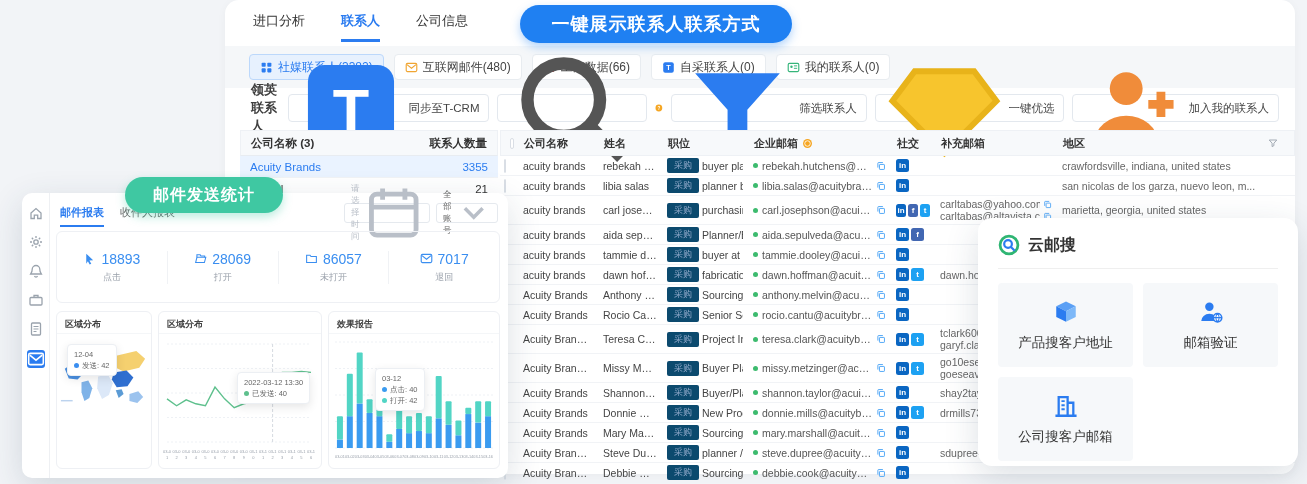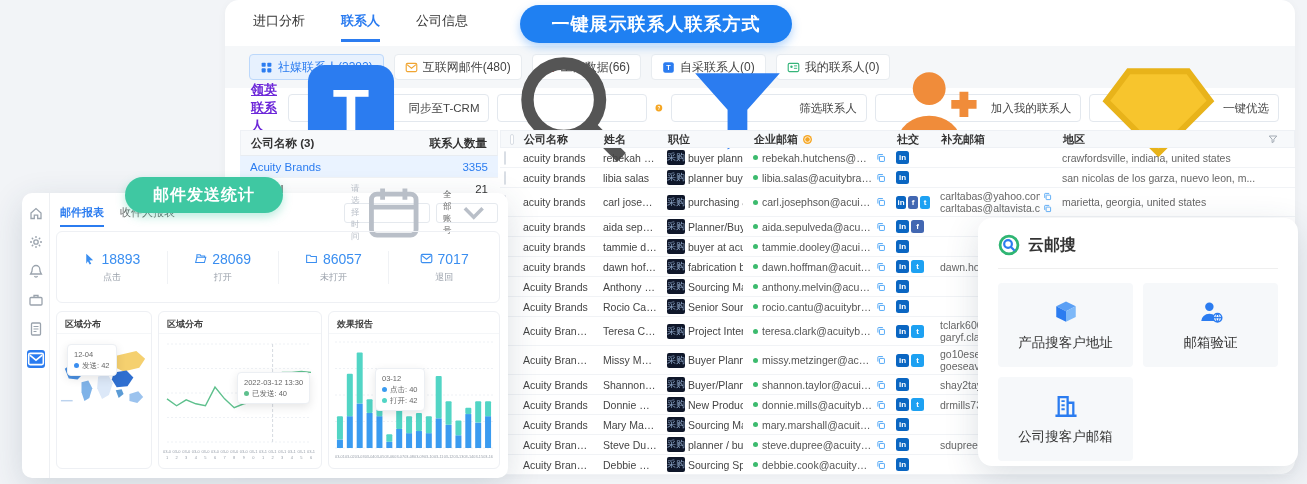--- a/index.html
+++ b/index.html
@@ -21,44 +21,44 @@
   #stats-pill { left:125px; top:177px; width:158px; height:36px; background:#3fc8a2; font-size:16px; letter-spacing:1px; box-shadow:0 4px 10px rgba(63,200,162,.35); z-index:60; }
 
   
   #chip-strip { left:0; top:46px; width:1070px; height:42px; background:#f5f7f9; display:flex; align-items:center; gap:10px; padding:0 24px; }
   .chip { background:#fff; border:1px solid #e8ecf0; border-radius:4px; height:26px; display:flex; align-items:center; gap:5px; padding:0 10px; font-size:12px; color:#444; cursor:pointer; white-space:nowrap; }
   .chip.active { background:#e7f1fe; border-color:#bcd8fb; color:#2b7cf0; }
   .chip svg { width:13px; height:13px; }
 
   
   #toolbar { left:0; top:88px; width:1070px; height:40px; display:flex; align-items:center; padding:0 16px 0 26px; }
-  #lk-title { font-size:13px; font-weight:bold; color:#6d28d9;text-decoration:underline; }
+  #lk-title { font-size:13px; font-weight:bold; color:#404040; }
   #tool-right { margin-left:auto; display:flex; align-items:center; gap:8px; }
   .tbtn { height:28px; background:#fff; border:1px solid #e3e8ee; border-radius:4px; display:flex; align-items:center; gap:5px; padding:0 9px; font-size:11.5px; color:#444; cursor:pointer; white-space:nowrap; }
   .tbtn svg { width:13px; height:13px; }
   #search-box { width:150px; height:28px; border:1px solid #e3e8ee; border-radius:4px; display:flex; align-items:center; padding:0 8px; background:#fff; }
   #search-box input { border:0; outline:0; flex:1; font-size:11px; color:#555; font-family:inherit; min-width:0; }
   #search-box input::placeholder { color:#c0c6cf; }
 
   
   #company-table { left:15px; top:130px; width:258px; }
   .ct-head { display:flex; background:#f7f9fb; border:1px solid #eef1f5; border-bottom:1px solid #e8ecf1; height:26px; align-items:center; font-size:11.5px; font-weight:bold; color:#333; padding:0 10px; }
   .ct-head span:last-child { margin-left:auto; }
   .ct-row { display:flex; height:22px; align-items:center; font-size:11.5px; padding:0 10px; border-bottom:1px solid #f1f3f6; cursor:pointer; }
   .ct-row span:last-child { margin-left:auto; }
   .ct-row.sel { background:#eaf3ff; color:#2b7cf0; }
 
   
   #contact-table { left:275px; top:130px; width:795px; font-size:10.5px; }
   .row { display:grid; grid-template-columns:18px 80px 64px 86px 143px 44px 122px 1fr; align-items:center; border-bottom:1px solid #f1f3f6; }
-  .row.head { background:#f7f9fb; font-size:11px; font-weight:bold; color:#333; height:18px; border:1px solid #eef1f5; }
+  .row.head { background:#f7f9fb; font-size:11px; font-weight:bold; color:#333; height:26px; border:1px solid #eef1f5; }
   .row.head > div { padding:0 5px; display:flex; align-items:center; gap:4px; }
   .cell { padding:2px 5px; overflow:hidden; white-space:nowrap; text-overflow:ellipsis; color:#444; }
   .pos-cell { display:flex; align-items:center; gap:3px; overflow:hidden; }
-  .tag { background:#0f172a; color:#8fa8c9; font-size:9px; padding:1px 0; border-radius:2px; flex:none; }
+  .tag { background:#0c4a6e; color:#8fa8c9; font-size:9px; padding:1px 7px; border-radius:2px; flex:none; }
   .pos-txt { overflow:hidden; white-space:nowrap; color:#444; }
   .email-cell { display:flex; align-items:center; gap:4px; overflow:hidden; white-space:nowrap; color:#555; }
   .gdot { width:5px; height:5px; border-radius:50%; background:#3dbb6e; flex:none; }
   .cicon { flex:none; width:10px; height:10px; }
   .chk { width:11px; height:11px; border:1px solid #d9dee5; border-radius:2px; background:#fff; margin-left:4px; cursor:pointer; }
   .soc { display:flex; gap:2px; }
   .badge { width:13px; height:13px; border-radius:2.5px; color:#fff; font-size:8px; font-weight:bold; display:flex; align-items:center; justify-content:center; cursor:pointer; }
   .extra-line { display:flex; align-items:center; gap:3px; line-height:12px; color:#666; overflow:hidden; white-space:nowrap; }
   .region-cell { color:#666; }
 
@@ -189,36 +189,36 @@
         </span>
       <button class="tbtn">
           <span style="color: rgb(43, 124, 240); display: inline-flex;">
             <svg viewBox="0 0 16 16" style="width:100%;height:100%" fill="none">
               <path d="M2,3 h12 l-4.6,5.2 v4 l-2.8,1.6 v-5.6 z" fill="currentColor"></path>
             </svg>
           </span>
           <span>筛选联系人</span>
         </button>
       <button class="tbtn">
+          <span style="display: inline-flex;">
+            <svg viewBox="0 0 16 16" style="width:100%;height:100%" fill="none">
+              <path d="M4,3 h8 l3,4 -7,7 -7,-7 z" fill="#f7c52d" stroke="#e8b31a" stroke-width="0.8"></path>
+            </svg>
+          </span>
+          <span>一键优选</span>
+        </button>
+      <button class="tbtn">
           <span style="color: rgb(240, 140, 58); display: inline-flex;">
             <svg viewBox="0 0 16 16" style="width:100%;height:100%" fill="none">
               <circle cx="7" cy="5" r="2.6" fill="currentColor"></circle>
               <path d="M2,13.5 a5,4.2 0 0 1 10,0 z" fill="currentColor"></path>
               <path d="M12.5,5.5 v4 M10.5,7.5 h4" stroke="currentColor" stroke-width="1.4"></path>
             </svg>
           </span>
           <span>加入我的联系人</span>
-        </button>
-      <button class="tbtn">
-          <span style="display: inline-flex;">
-            <svg viewBox="0 0 16 16" style="width:100%;height:100%" fill="none">
-              <path d="M4,3 h8 l3,4 -7,7 -7,-7 z" fill="#f7c52d" stroke="#e8b31a" stroke-width="0.8"></path>
-            </svg>
-          </span>
-          <span>一键优选</span>
         </button>
     </div>
   </div>
 
   <div id="company-table" class="abs">
     <div class="ct-head">
       <span>公司名称 (3)</span>
       <span>联系人数量</span>
     </div>
     <div id="ct-body">

